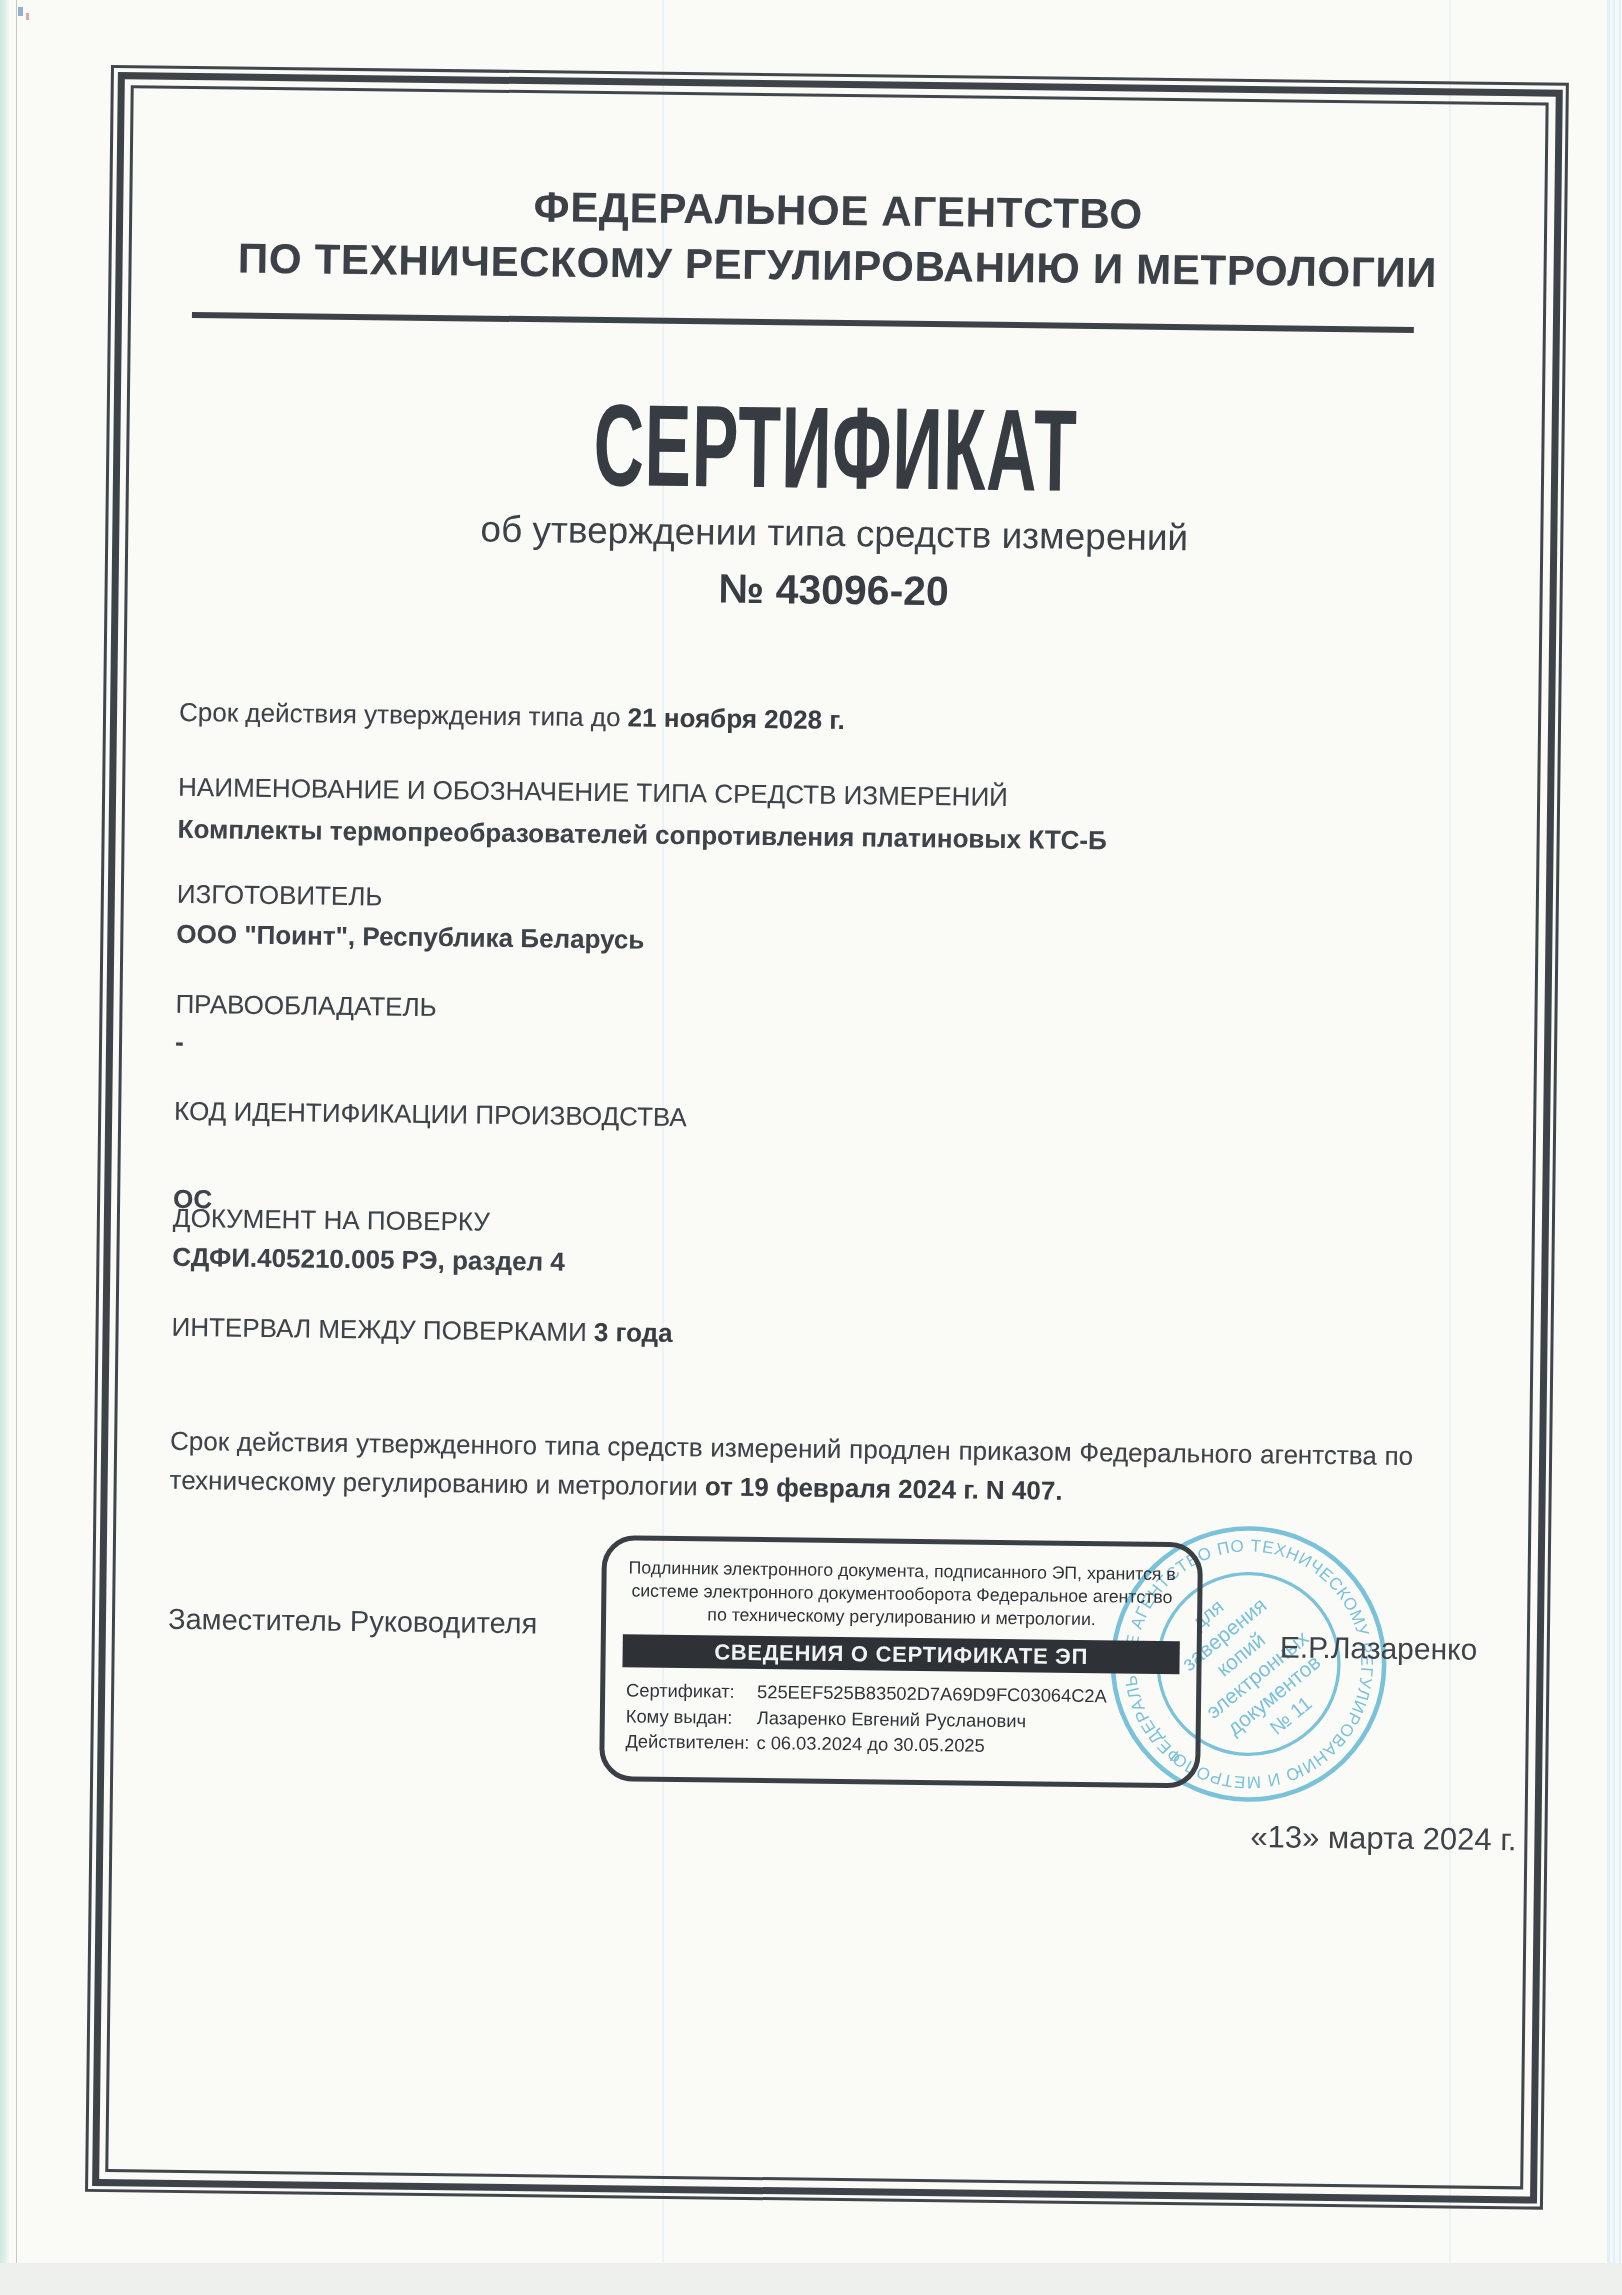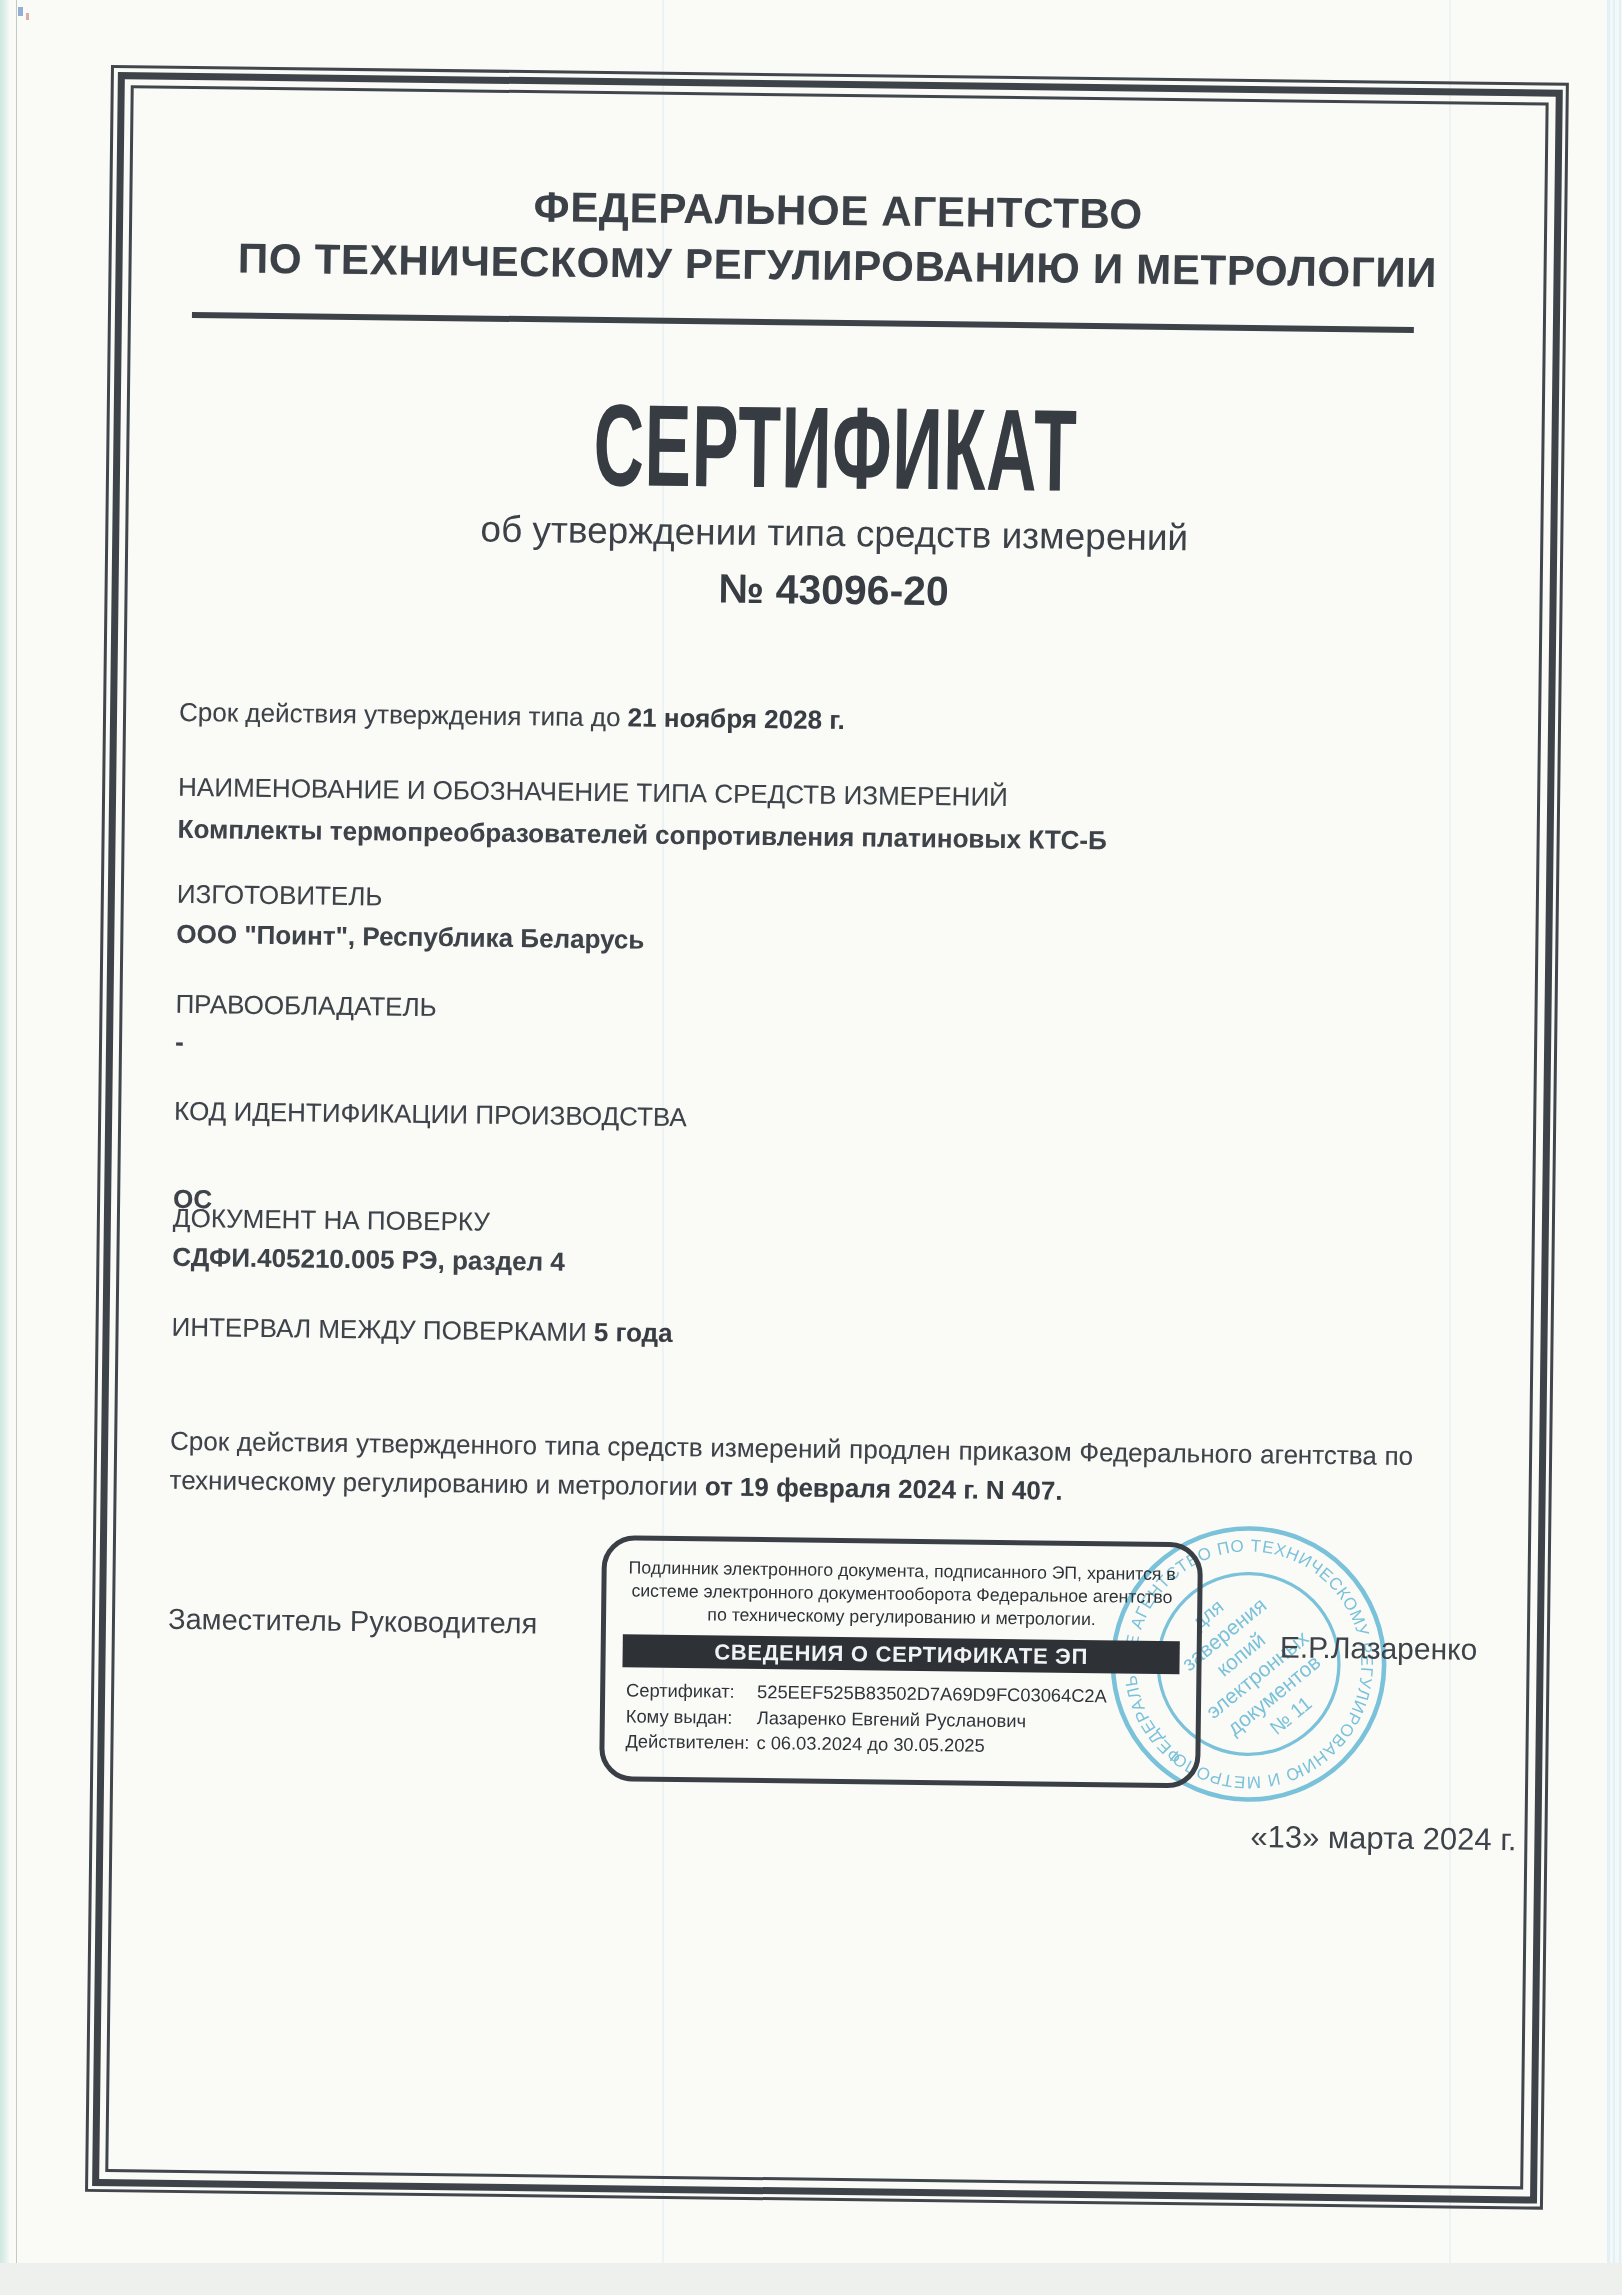--- a/index.html
+++ b/index.html
@@ -121,21 +121,21 @@
     <div class="abs bodyline" style="top:988px;">ПРАВООБЛАДАТЕЛЬ</div>
     <div class="abs bodyline" style="top:1026px;font-weight:700;">-</div>
 
     <div class="abs bodyline" style="top:1095px;">КОД ИДЕНТИФИКАЦИИ ПРОИЗВОДСТВА</div>
     <div class="abs bodyline" style="top:1183px;font-weight:700;">ОС</div>
 
     <div class="abs bodyline" style="top:1202px;">ДОКУМЕНТ НА ПОВЕРКУ</div>
     <div class="abs bodyline" style="top:1241px;font-weight:700;">СДФИ.405210.005 РЭ, раздел 4</div>
 
     <div class="abs bodyline" style="top:1311px;">
-      <span>ИНТЕРВАЛ МЕЖДУ ПОВЕРКАМИ </span><b>5 года</b>
+      <span>ИНТЕРВАЛ МЕЖДУ ПОВЕРКАМИ </span><b>3 года</b>
     </div>
 
     <div class="abs para">
       <span>Срок действия утвержденного типа средств измерений продлен приказом Федерального агентства по техническому регулированию и метрологии </span><b>от 19 февраля 2024 г. N 407.</b>
     </div>
 
     <div class="abs sig-pos">Заместитель Руководителя</div>
     <div class="abs sig-name">Е.Р.Лазаренко</div>
 
     <div class="abs esign">

